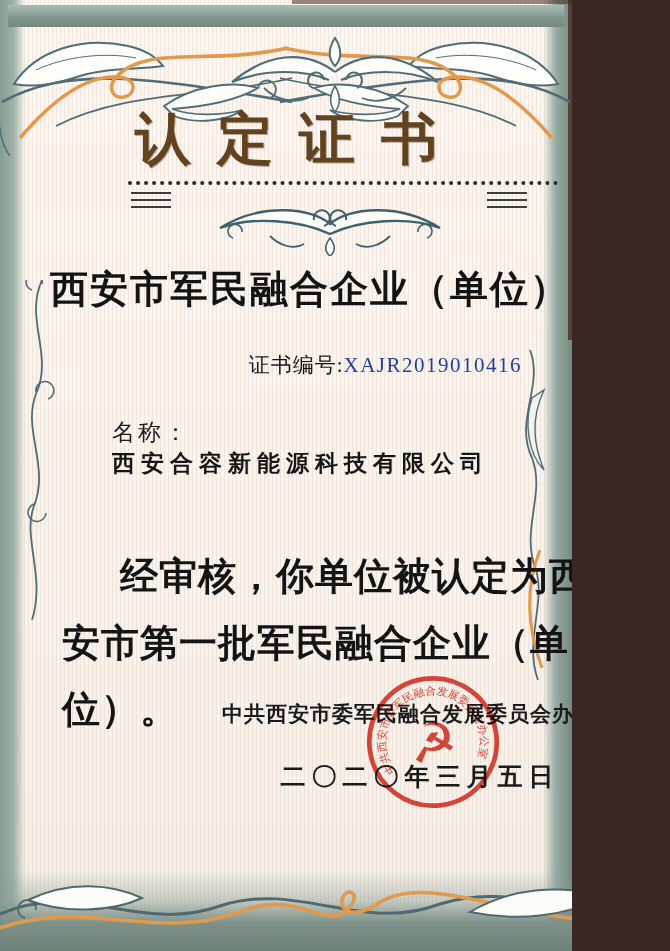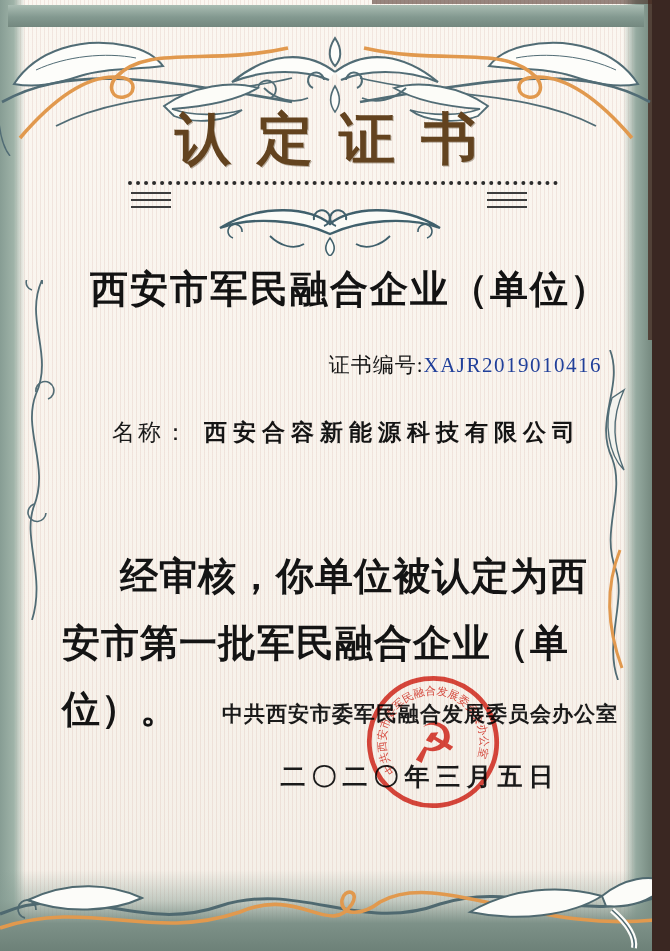--- a/index.html
+++ b/index.html
@@ -3,21 +3,21 @@
 <meta charset="utf-8">
 <style>
   * { margin:0; padding:0; box-sizing:border-box; }
   html,body { width:670px; height:951px; }
   body {
     font-family:"Liberation Serif","DejaVu Serif",serif;
     background:#3a2722;
     overflow:hidden;
   }
   .certificate {
-    position:relative; width:652px; height:951px;
+    position:relative; width:572px; height:951px;
     background:
       repeating-linear-gradient(90deg, rgba(196,142,130,0.16) 0 1px, rgba(0,0,0,0) 1px 4px),
       linear-gradient(180deg,#fbf7f1 0%,#f8f3ec 60%,#f4efe7 100%);
     overflow:hidden;
   }
   
   .band { position:absolute; }
   .band-top { top:5px; left:8px; right:8px; height:22px;
     background:linear-gradient(180deg,#aabdb3 0%,#839990 55%,#74887f 100%); }
   .band-left { top:0; left:0; width:25px; height:100%;
@@ -56,21 +56,21 @@
   .tri-lines span { display:block; height:2px; background:#3d3d3d; margin-bottom:5px; }
   .heading {
     position:absolute; top:264px; left:0; right:0; text-align:center;
     font-size:38px; font-weight:bold; color:#131313; letter-spacing:2px;margin-left:48px;
   }
   .certno {
     position:absolute; top:351px; right:50px; font-size:21px;text-align:right;
   }
   .certno .lab { color:#141414; letter-spacing:1px; }
   .certno .val { color:#21409a; letter-spacing:1.5px; }
-  .field-row { position:absolute; left:112px; display:flex; align-items:baseline; }
+  .field-row { position:absolute; left:112px; display:flex; align-items:baseline;flex-direction:column; }
   .field-name { top:417px; }
   .field-addr { top:467px; }
   .field-row .lab { font-size:23px; color:#1b1b1b; letter-spacing:3px; margin-right:14px; }
   .field-row .val { font-size:23px; font-weight:700; color:#151515; letter-spacing:6px;text-align:right; }
   .field-addr .val { font-size:20px; letter-spacing:2.5px; }
   .body-text {
     position:absolute; top:543px; left:62px; width:556px;
     font-size:38px; font-weight:bold; color:#141414;
     line-height:1.75; text-indent:58px; letter-spacing:1px;
   }

